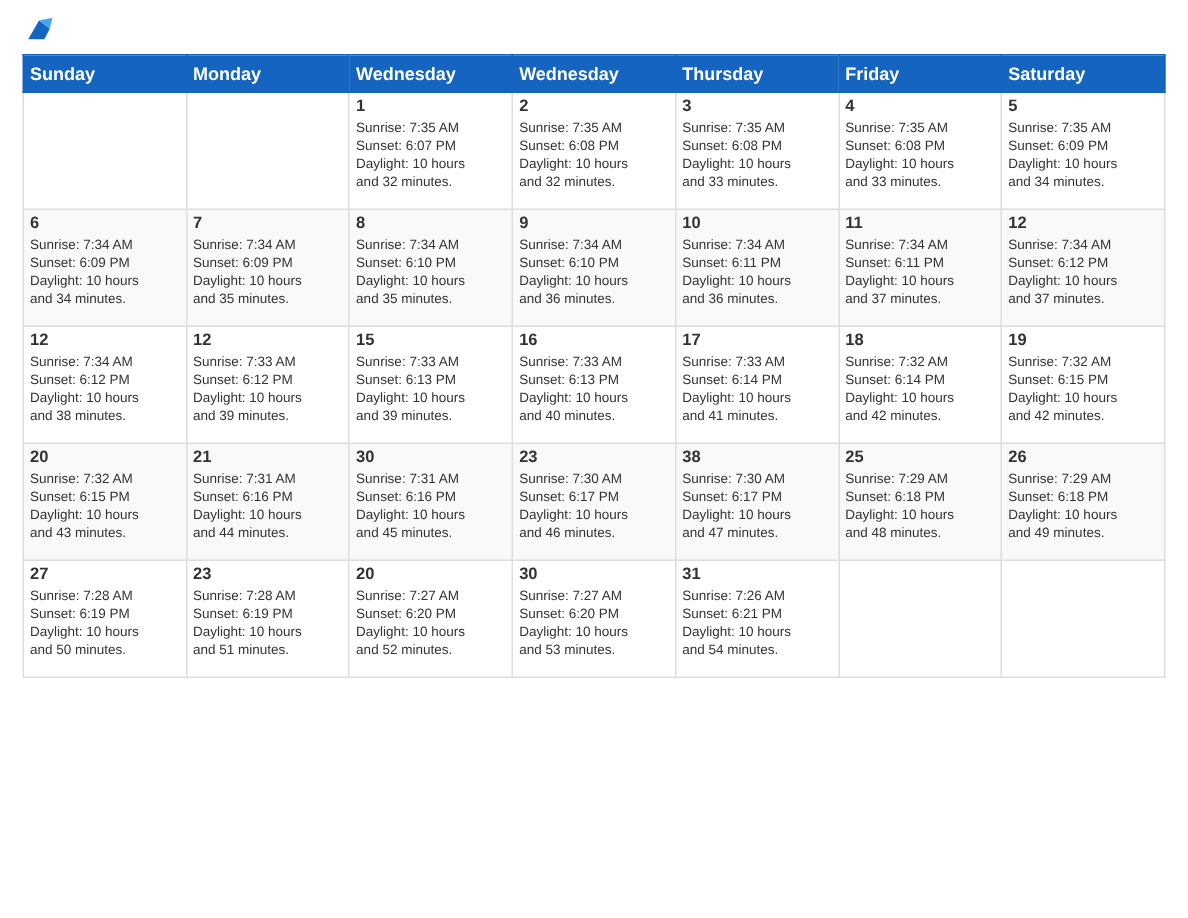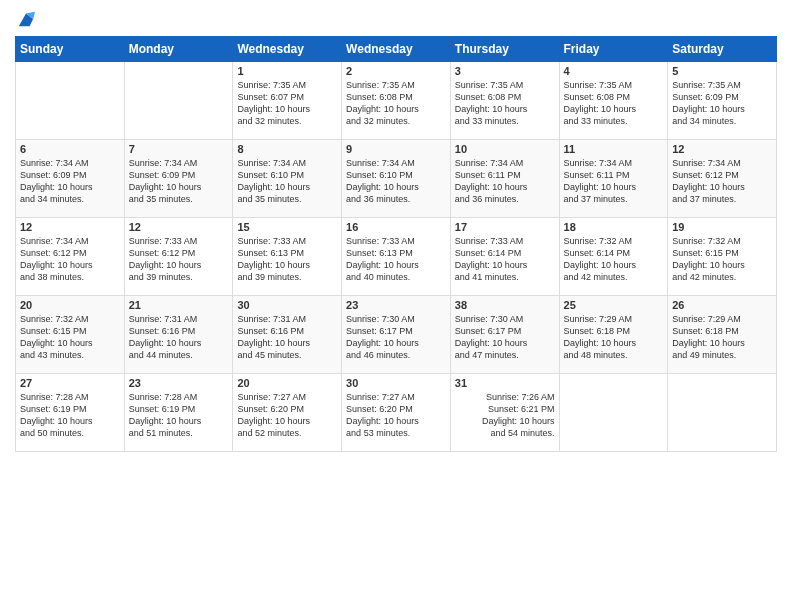--- a/index.html
+++ b/index.html
@@ -347,21 +347,21 @@
           </td>
           <td>
             <span class="day-num">30</span>
             <div class="day-info" style="white-space: pre-line;">Sunrise: 7:27 AM
 Sunset: 6:20 PM
 Daylight: 10 hours
 and 53 minutes.</div>
           </td>
           <td>
             <span class="day-num">31</span>
-            <div class="day-info" style="white-space: pre-line; text-align: right;">Sunrise: 7:26 AM
+            <div class="day-info" style="white-space: pre-line;">Sunrise: 7:26 AM
 Sunset: 6:21 PM
 Daylight: 10 hours
 and 54 minutes.</div>
           </td>
           <td class="empty"></td>
           <td class="empty"></td>
         </tr>
       </tbody>
   </table>
 </div>

